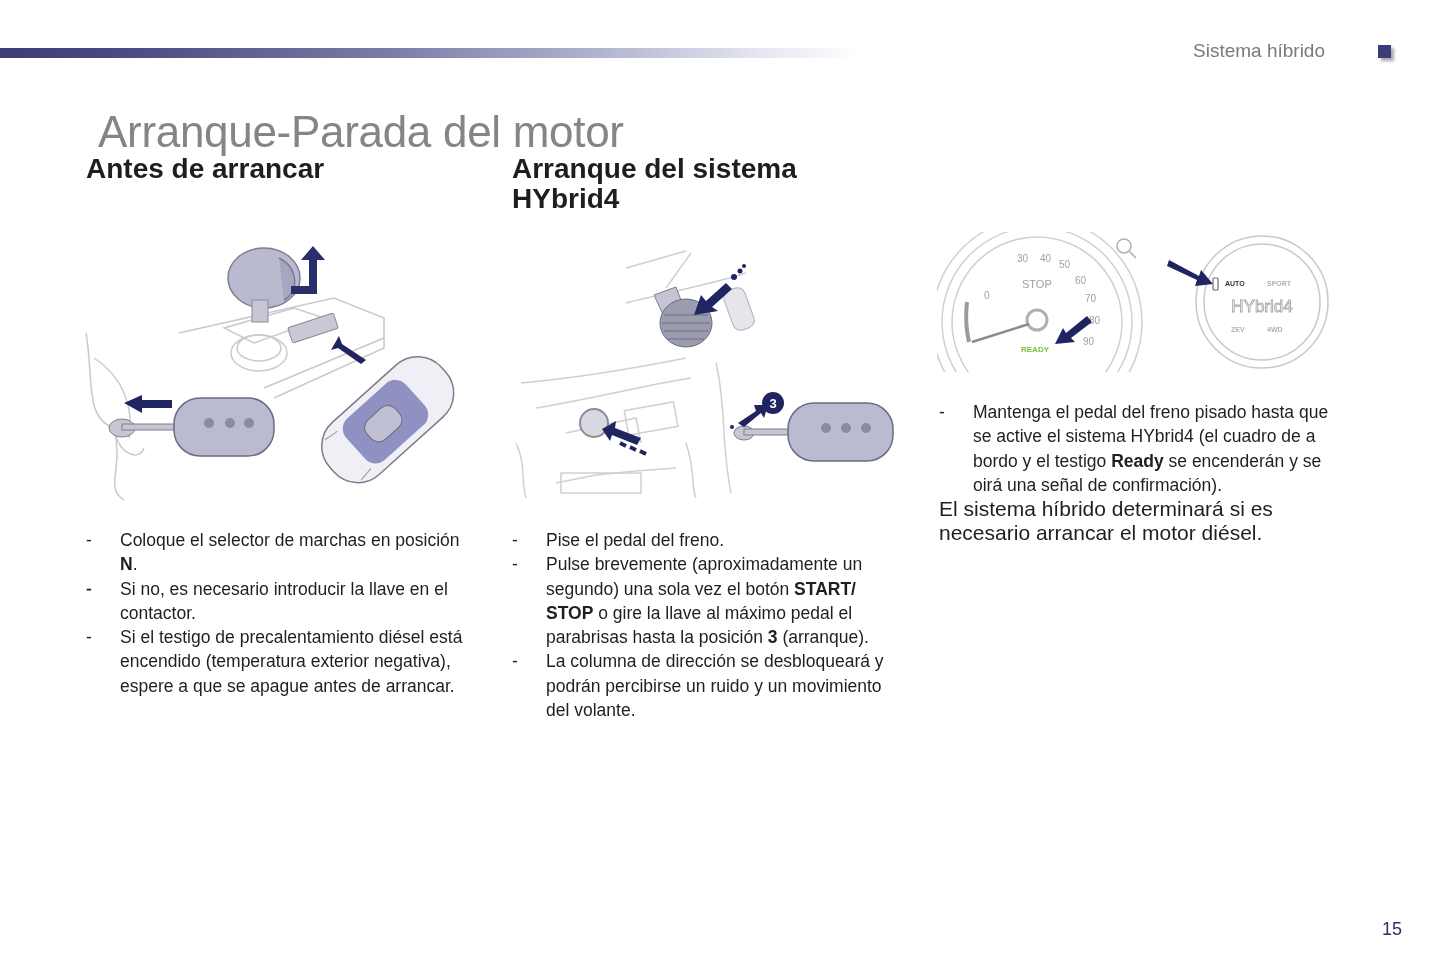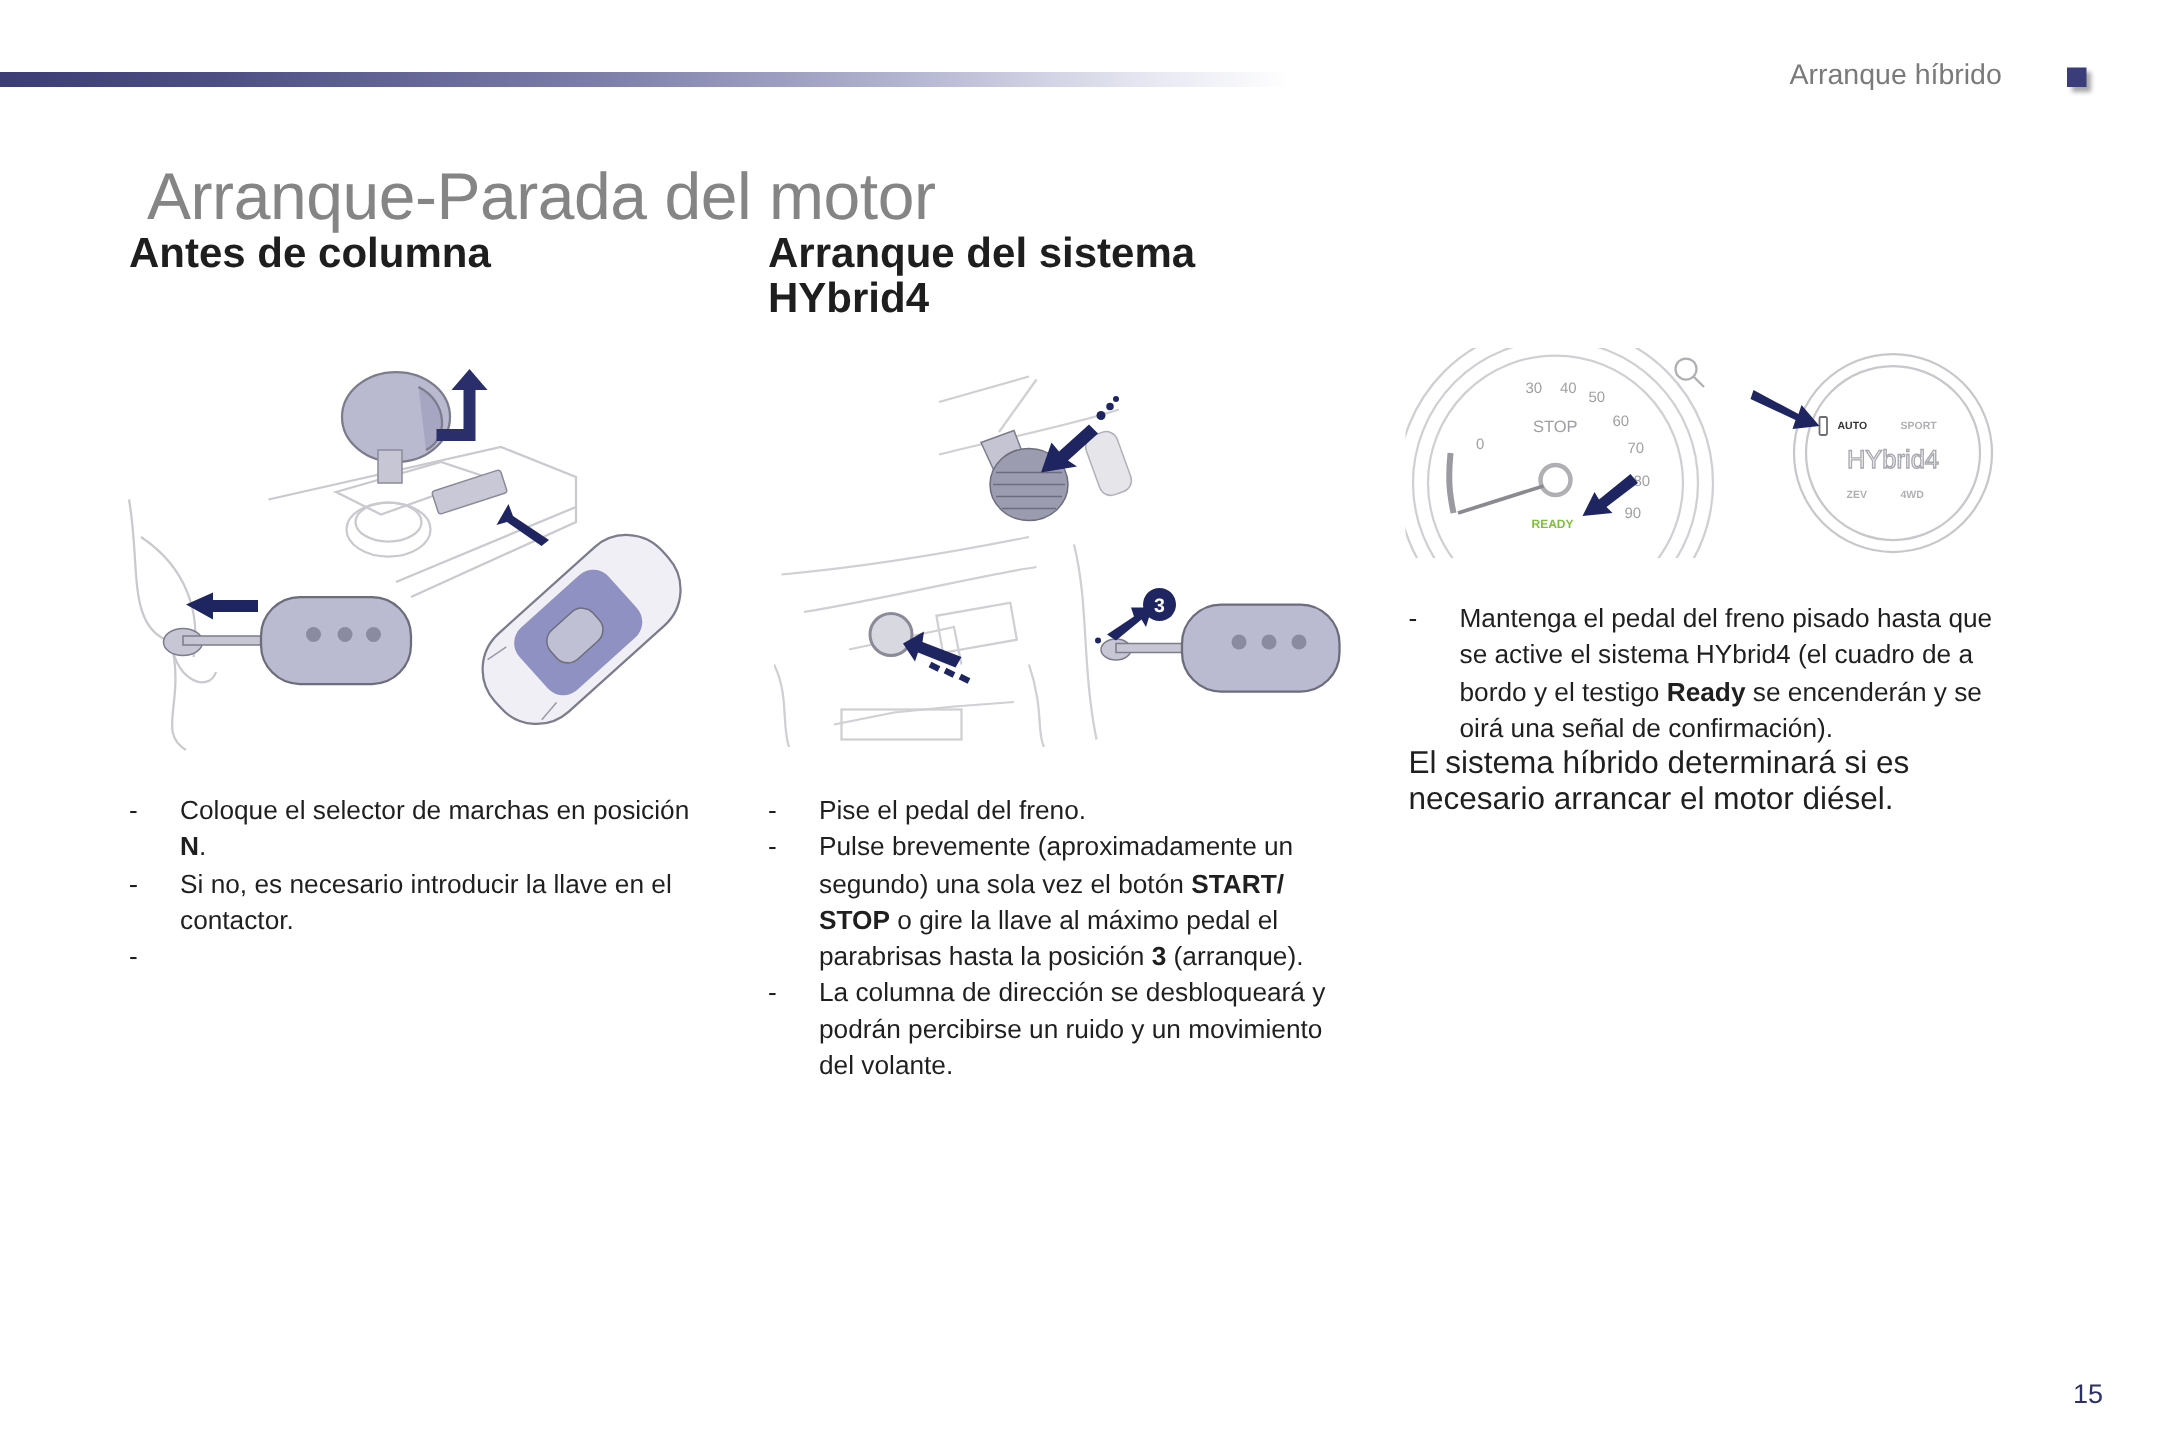--- a/index.html
+++ b/index.html
@@ -32,26 +32,26 @@
     .plain { font-size: 21px; line-height: 24.3px; }
     b { font-weight: bold; }
     .page-number {
       position: absolute; left: 1382px; top: 919px; font-size: 18px; font-weight: normal; color: #2e3068;
     }
   </style>
 </head>
 <body>
 
 <div class="top-bar"></div>
-<div class="section-label">Arranque híbrido</div>
+<div class="section-label">Sistema híbrido</div>
 <div class="section-square"></div>
 
 <h1 class="page-title" style="margin:12px;">Arranque-Parada del motor</h1>
 
-<div class="col-heading" style="left:86px; top:154px;">Antes de columna</div>
+<div class="col-heading" style="left:86px; top:154px;">Antes de arrancar</div>
 
 <div class="figure" style="left:84px; top:238px; width:390px; height:265px;">
   <svg width="390" height="265" viewBox="0 0 390 265">
     <g fill="none" stroke="#c9c9cf" stroke-width="1.5">
       <path d="M2 95 C10 140 0 180 30 190 C40 230 20 250 40 262"></path>
       <path d="M10 120 C40 140 50 170 45 200"></path>
       <path d="M95 95 L250 60 L300 80 L300 110 L190 160"></path>
       <path d="M140 90 L210 70 L240 80 L170 105 Z"></path>
       <path d="M180 150 L300 100"></path>
       <ellipse cx="175" cy="115" rx="28" ry="18"></ellipse>
@@ -85,21 +85,21 @@
       <rect x="280" y="172" width="38" height="26" rx="10" fill="#c0c0d4" stroke="#6c6c7c"></rect>
       <path d="M245 158 L260 160 M245 212 L260 210" stroke="#9a9aa8"></path>
     </g>
   </svg>
 </div>
 
 <div class="bullets" style="left:86px; top:528px; width:390px;">
   <div class="bullet"><span class="dash">-</span><span>Coloque el selector de marchas en posición </span><b>N</b><span>.</span></div>
   <div class="bullet"><span class="dash">-</span></div>
   <div class="bullet"><span class="dash">-</span><span>Si no, es necesario introducir la llave en el contactor.</span></div>
-  <div class="bullet"><span class="dash">-</span></div>
+  <div class="bullet"><span class="dash">-</span><span>Si el testigo de precalentamiento diésel está encendido (temperatura exterior negativa), espere a que se apague antes de arrancar.</span></div>
 </div>
 
 <div class="col-heading" style="left:512px; top:154px;">
   <div>Arranque del sistema</div>
   <div>HYbrid4</div>
 </div>
 
 <div class="figure" style="left:516px; top:243px; width:380px; height:255px;">
   <svg width="380" height="255" viewBox="0 0 380 255">
     <g fill="none" stroke="#cfcfd4" stroke-width="1.5">

